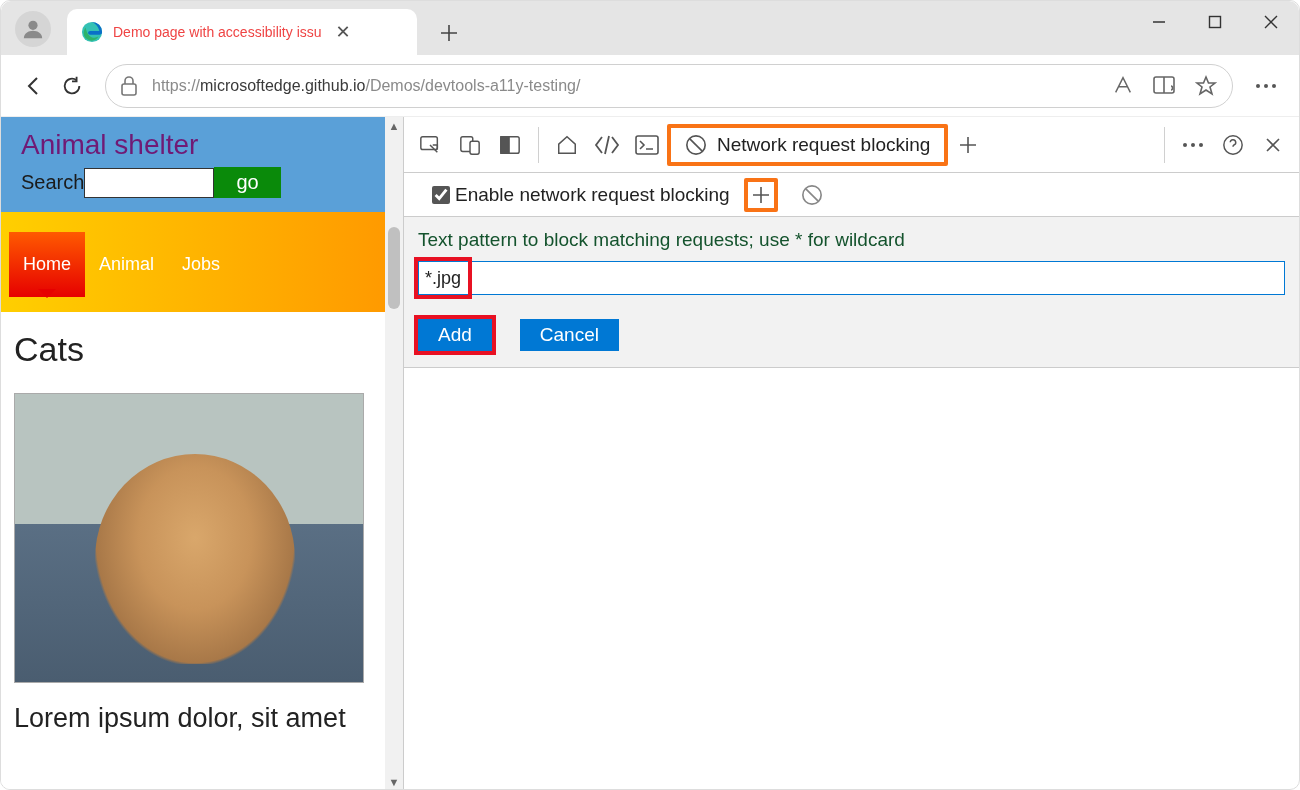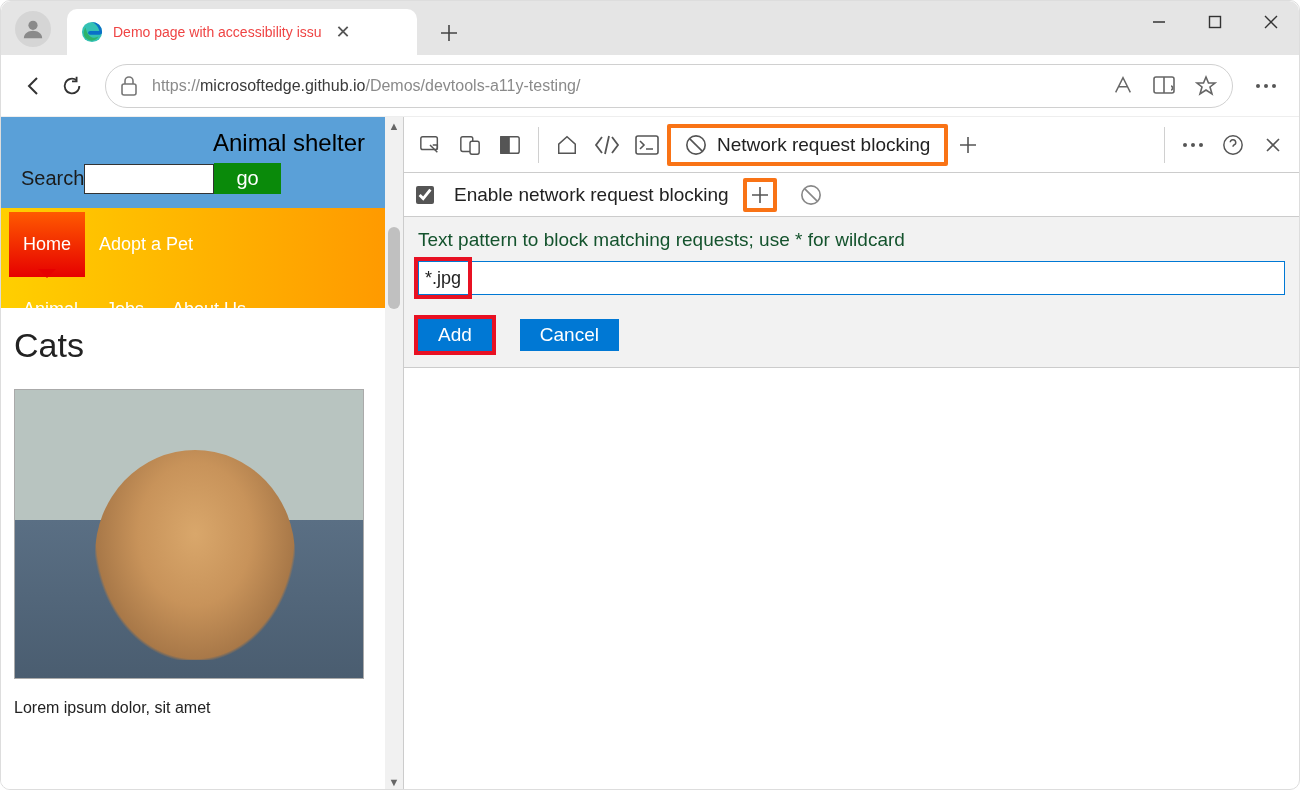--- a/index.html
+++ b/index.html
@@ -24,44 +24,44 @@
   .addr-icons span { cursor:pointer;}
   .more { width:38px;height:38px;display:flex;align-items:center;justify-content:center;color:#555;}
   .content { display:flex; height:calc(790px - 54px - 62px);}
   .page-col { width:402px; position:relative; background:#fff;}
   .page-scroll { width:384px; height:100%; overflow:hidden;}
   .scroll-track{position:absolute;right:0;top:0;width:18px;height:100%;background:#f1f1f1;}
   .scroll-up,.scroll-dn{position:absolute;left:0;width:18px;height:18px;display:flex;align-items:center;justify-content:center;color:#666;font-size:11px;}
   .scroll-up{top:0}.scroll-dn{bottom:0}
   .scroll-thumb{position:absolute;left:3px;top:110px;width:12px;height:82px;background:#c0c0c0;border-radius:6px;}
   .hero { background:#5aa0d8; padding:12px 20px 14px 20px;}
-  .hero h1 { font-size:24px; font-weight:400; color:#000000; margin-bottom:6px;text-align:right;}
+  .hero h1 { font-size:28px; font-weight:400; color:#701a75; margin-bottom:6px;}
   .searchrow { display:flex; align-items:center; }
   .searchrow label{font-size:20px;color:#1b1b1b;}
   .searchrow input{width:130px;height:30px;border:1px solid #333;background:#fff;}
   .gobtn{background:#0a8a0a;color:#fff;border:none;padding:4px 22px;font-size:20px;cursor:pointer;}
   .navbar{height:100px;background:linear-gradient(90deg,#ffcf00,#ff9a00);display:flex;flex-wrap:wrap;align-items:center;padding:4px 8px 0 8px;}
   .navbar a{color:#fff;font-size:18px;padding:22px 14px;text-decoration:none;cursor:pointer;text-align:right;}
   .navbar a.active{background:linear-gradient(#ff5a00,#e60000);position:relative;}
   .navbar a.active::after{content:"";position:absolute;left:50%;bottom:-10px;margin-left:-9px;border:9px solid transparent;border-top-color:#e60000;}
   .navrow{display:flex;}
   .pgcontent{padding:12px 13px;}
   .pgcontent h2{font-size:34px;font-weight:400;color:#222;margin:6px 0 24px 0;}
   .catimg{width:350px;height:290px;background:linear-gradient(#b8c4c0 0%,#b8c4c0 45%,#5a6f84 45%,#4a5d70 100%);position:relative;border:1px solid #aaa;margin-bottom:20px;overflow:hidden;}
   .catimg::before{content:"";position:absolute;left:80px;top:60px;width:200px;height:210px;background:radial-gradient(ellipse at 50% 40%,#d9a76b 0%,#c8935a 40%,#a87848 70%,transparent 72%);border-radius:50% 50% 40% 40%;}
-  .lorem{font-size:16px;color:#222;white-space:nowrap;}
+  .lorem{font-size:27px;color:#222;white-space:nowrap;}
   .devtools{flex:1;display:flex;flex-direction:column;border-left:1px solid #ccc;}
   .dt-tabs{height:56px;border-bottom:1px solid #ccc;display:flex;align-items:center;padding:0 6px;}
   .dt-ibtn{width:40px;height:40px;display:flex;align-items:center;justify-content:center;color:#555;cursor:pointer;border-radius:4px;}
   .dt-sep{width:1px;height:36px;background:#d0d0d0;margin:0 8px;}
   .dt-activetab{display:flex;align-items:center;gap:10px;padding:6px 14px;font-size:19px;color:#222;cursor:pointer;}
   .hl-red{border:4px solid #f97316;border-radius:2px;}
   .dt-right{margin-left:auto;display:flex;align-items:center;}
   .dt-toolbar{height:44px;border-bottom:1px solid #ccc;display:flex;align-items:center;padding:0 12px;gap:14px;}
-  .dt-toolbar label{font-size:19px;color:#222;display:flex;align-items:center;gap:20px;cursor:pointer;}
+  .dt-toolbar label{font-size:19px;color:#222;display:flex;align-items:center;gap:5px;cursor:pointer;margin-left:16px;}
   .dt-toolbar input[type=checkbox]{width:18px;height:18px;accent-color:#555;}
   .dt-form{background:#f2f2f2;border-bottom:1px solid #ccc;padding:12px 14px 16px 14px;}
   .dt-form .hint{font-size:19px;color:#14532d;margin-bottom:10px;}
   .dt-form .pattern{width:100%;height:34px;border:1px solid #0078d4;font-size:18px;color:#222;padding:0 6px;background:#fff;outline:none;}
   .pattern-wrap{position:relative;margin-bottom:24px;}
   .pattern-hl{position:absolute;left:-4px;top:-4px;width:58px;height:42px;border:4px solid #e81123;pointer-events:none;}
   .btnrow{display:flex;gap:28px;}
   .btn{background:#0078d4;color:#fff;border:none;font-size:19px;padding:5px 20px;cursor:pointer;}
   .btn.addhl{outline:4px solid #e81123;outline-offset:0;}
   svg{display:block;}
@@ -169,26 +169,24 @@
         <h1>Animal shelter</h1>
         <div class="searchrow">
           <label>Search</label>
           <input type="text" style="">
           <button class="gobtn">go</button>
         </div>
       </div>
       <div class="navbar">
         <div class="navrow">
           <a class="active">Home</a>
-          <a>Adopt a Pet</a>
         </div>
         <div class="navrow">
           <a>Animal</a>
           <a>Jobs</a>
-          <a>About Us</a>
         </div>
       </div>
       <div class="pgcontent">
         <h2>Cats</h2>
         <div class="catimg"></div>
         <div class="lorem">Lorem ipsum dolor, sit amet</div>
       </div>
     </div>
     <div class="scroll-track">
       <div class="scroll-up">▲</div>

